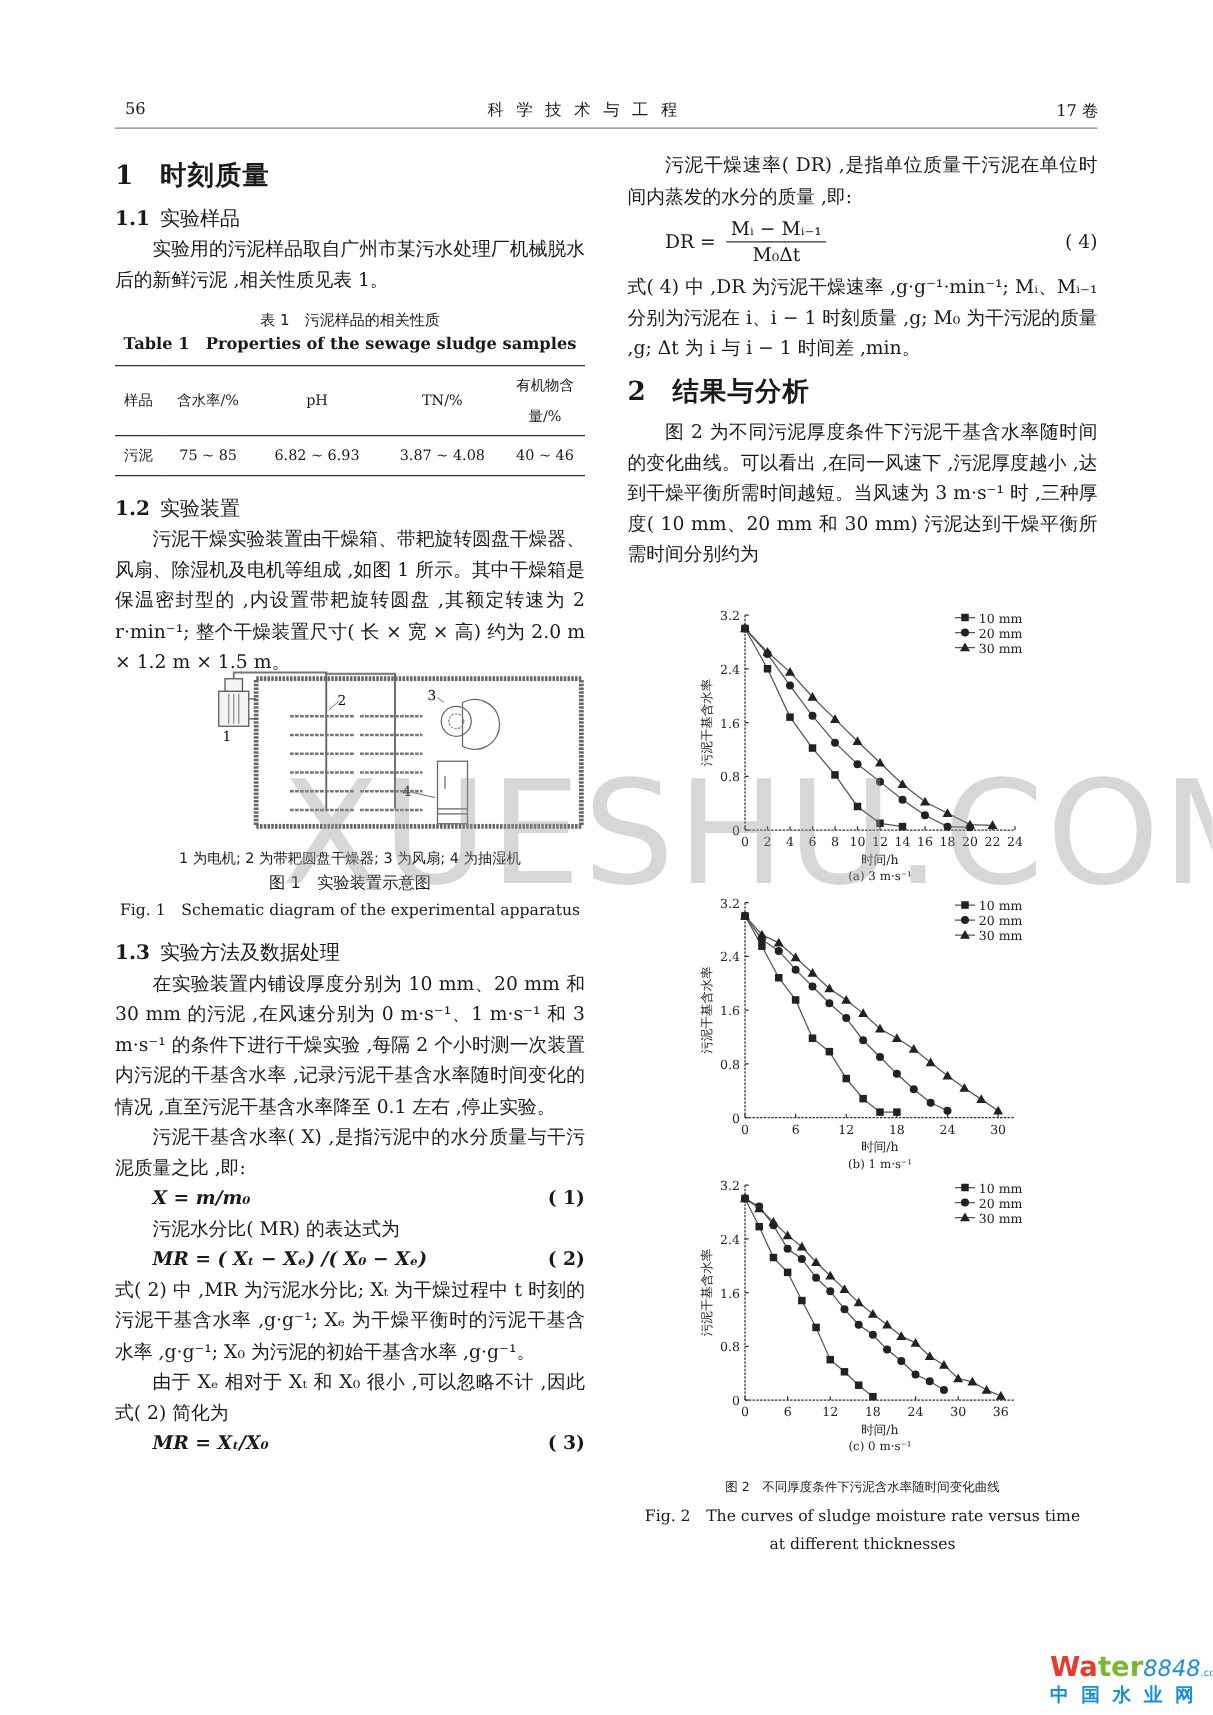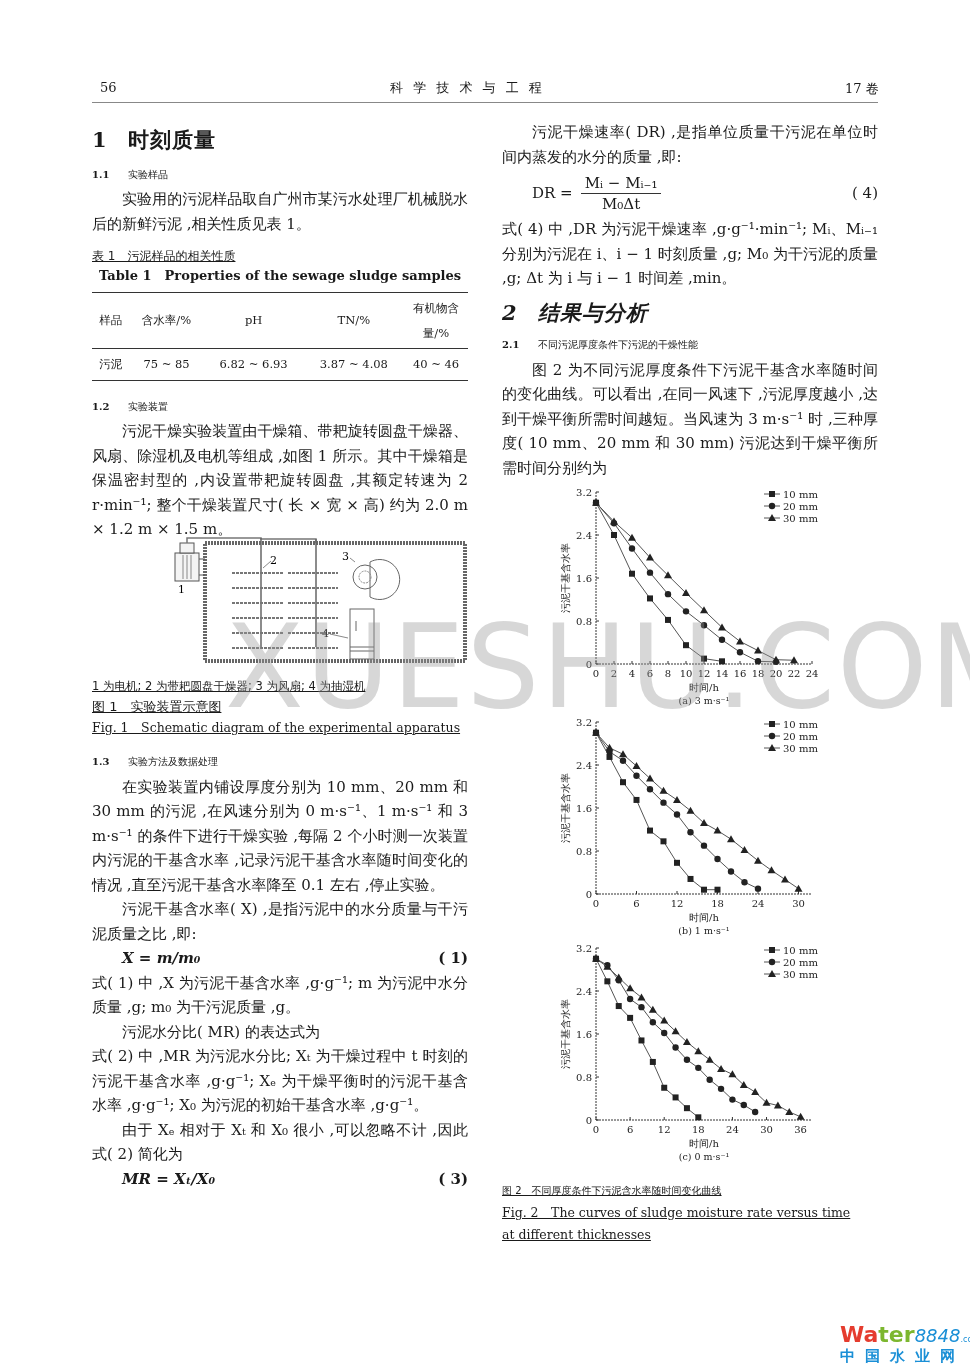--- a/index.html
+++ b/index.html
@@ -4,27 +4,27 @@
 <style>
   html,body{margin:0;padding:0;background:#fff;}
   body{width:970px;height:1372px;position:relative;overflow:hidden;
        font-family:"DejaVu Serif","Liberation Serif",serif;color:#1a1a1a;}
   .abs{position:absolute;}
   .hdr{font-size:13px;}
   .rule{position:absolute;left:92px;width:786px;top:102px;border-top:1px solid #888;}
   .col{position:absolute;font-size:15px;line-height:24.5px;}
   .h1{font-size:21px;font-weight:bold;letter-spacing:1px;}
   .h1 .num{display:inline-block;width:36px;}
-  .h2{font-size:10px;}
+  .h2{font-size:16px;}
   .h2 .num{font-weight:bold;display:inline-block;width:36px;}
   .p{text-indent:2em;text-align:justify;margin:0;}
   .pn{margin:0;text-align:justify;}
   .eq{display:flex;justify-content:space-between;padding-left:2em;font-style:italic;font-weight:bold;}
   .eq .no{font-style:normal;}
-  .cap{font-size:13px;line-height:20px;text-decoration:underline;}
+  .cap{text-align:center;font-size:13px;line-height:20px;}
   .capb{text-align:center;font-size:13px;font-weight:bold;line-height:20px;}
   table.t1{border-collapse:collapse;width:100%;font-size:11.5px;}
   table.t1 th,table.t1 td{text-align:center;padding:3px 2px;font-weight:normal;}
   table.t1 thead tr{border-top:1.5px solid #333;border-bottom:1px solid #333;}
   table.t1 tbody tr{border-bottom:1.5px solid #333;}
   .watermark{position:absolute;left:225px;top:600px;font-family:"DejaVu Sans",sans-serif;
     font-size:115px;color:rgba(150,150,150,0.38);letter-spacing:2px;pointer-events:none;}
   .logo{position:absolute;left:840px;top:1322px;font-family:"DejaVu Sans",sans-serif;}
   .logo .w1{color:#e53c2e;font-weight:bold;font-size:22px;}
   .logo .w2{color:#7cb72f;font-weight:bold;font-size:22px;}
@@ -137,22 +137,25 @@
 <div class="col" style="left:92px;top:750px;width:376px;">
   <div class="h2">
     <span class="num">1.3</span><span>实验方法及数据处理</span>
   </div>
   <p class="p">在实验装置内铺设厚度分别为 10 mm、20 mm 和 30 mm 的污泥 ,在风速分别为 0 m·s⁻¹、1 m·s⁻¹ 和 3 m·s⁻¹ 的条件下进行干燥实验 ,每隔 2 个小时测一次装置内污泥的干基含水率 ,记录污泥干基含水率随时间变化的情况 ,直至污泥干基含水率降至 0.1 左右 ,停止实验。</p>
   <p class="p">污泥干基含水率( X) ,是指污泥中的水分质量与干污泥质量之比 ,即:</p>
   <div class="eq">
       <span>X = m/m₀</span>
       <span class="no">( 1)</span>
     </div>
-  <p class="pn">式( 1) 中 ,X 为污泥干基含水率 ,g·g⁻¹; m 为污泥中水分质量 ,g; m₀ 为干污泥质量 ,g。</p>
   <p class="p">污泥水分比( MR) 的表达式为</p>
+  <div class="eq">
+      <span>MR = ( Xₜ − Xₑ) /( X₀ − Xₑ)</span>
+      <span class="no">( 2)</span>
+    </div>
   <p class="pn">式( 2) 中 ,MR 为污泥水分比; Xₜ 为干燥过程中 t 时刻的污泥干基含水率 ,g·g⁻¹; Xₑ 为干燥平衡时的污泥干基含水率 ,g·g⁻¹; X₀ 为污泥的初始干基含水率 ,g·g⁻¹。</p>
   <p class="p">由于 Xₑ 相对于 Xₜ 和 X₀ 很小 ,可以忽略不计 ,因此式( 2) 简化为</p>
   <div class="eq">
       <span>MR = Xₜ/X₀</span>
       <span class="no">( 3)</span>
     </div>
 </div>
 
 <div class="col" style="left:502px;top:120px;width:376px;">
   <p class="p">污泥干燥速率( DR) ,是指单位质量干污泥在单位时间内蒸发的水分的质量 ,即:</p>
@@ -160,25 +163,22 @@
     <div style="display:flex;align-items:center;">
       <span>DR =</span>
       <span style="display:inline-flex;flex-direction:column;align-items:center;margin-left:8px;line-height:20px;">
         <span style="border-bottom:1px solid #333;padding:0 4px;">Mᵢ − Mᵢ₋₁</span>
         <span>M₀Δt</span>
       </span>
     </div>
     <span>( 4)</span>
   </div>
   <p class="pn">式( 4) 中 ,DR 为污泥干燥速率 ,g·g⁻¹·min⁻¹; Mᵢ、Mᵢ₋₁ 分别为污泥在 i、i − 1 时刻质量 ,g; M₀ 为干污泥的质量 ,g; Δt 为 i 与 i − 1 时间差 ,min。</p>
-  <div class="h1" style="margin:10px 0 8px;font-style:italic;">
+  <div class="h1" style="margin:10px 0 8px;">
     <span class="num">2</span><span>结果与分析</span>
-  </div>
-  <div class="h2">
-    <span class="num">2.1</span><span>不同污泥厚度条件下污泥的干燥性能</span>
   </div>
   <p class="p">图 2 为不同污泥厚度条件下污泥干基含水率随时间的变化曲线。可以看出 ,在同一风速下 ,污泥厚度越小 ,达到干燥平衡所需时间越短。当风速为 3 m·s⁻¹ 时 ,三种厚度( 10 mm、20 mm 和 30 mm) 污泥达到干燥平衡所需时间分别约为</p>
 </div>
 
 <svg class="abs" style="left:555px;top:482px;" width="290" height="232">
     <line x1="41" y1="10" x2="41" y2="182" stroke="#333" stroke-dasharray="2 1"></line>
     <line x1="41" y1="182" x2="257" y2="182" stroke="#333" stroke-dasharray="2 1"></line>
     <line x1="41" y1="182" x2="44" y2="182" stroke="#333"></line>
     <text x="37" y="186" font-size="10" text-anchor="end" fill="#222">0</text>
     <line x1="41" y1="139" x2="44" y2="139" stroke="#333"></line>

